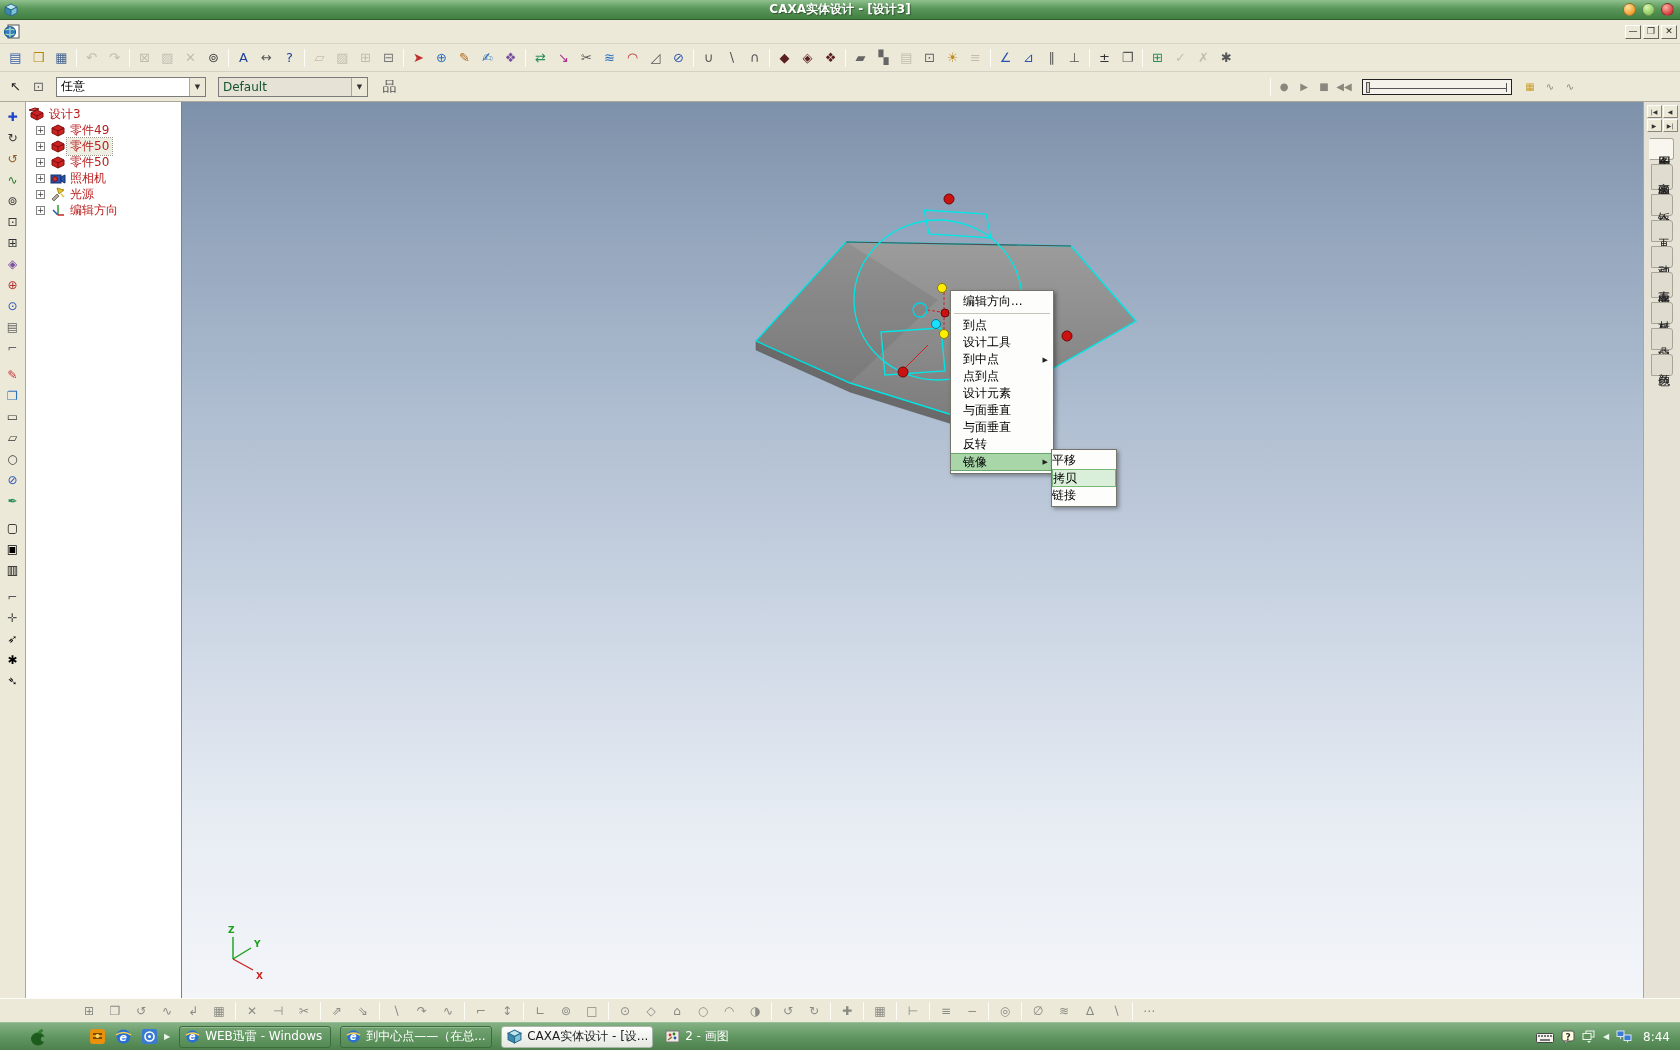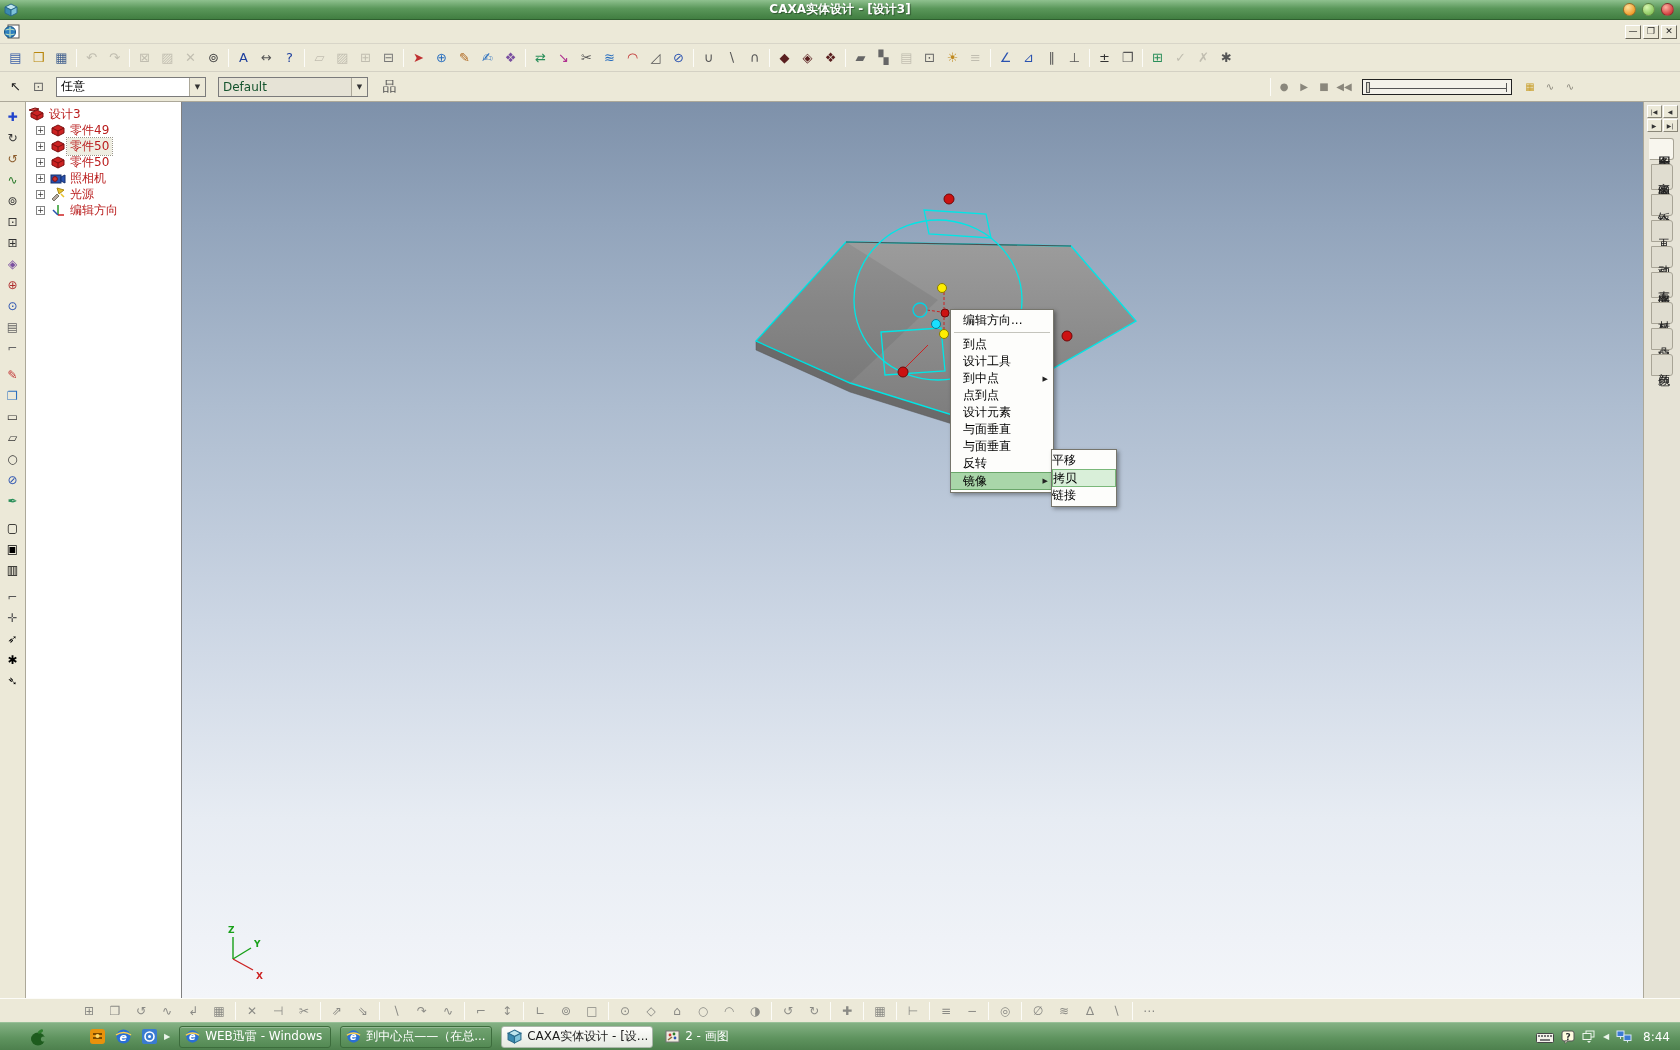--- a/index.html
+++ b/index.html
@@ -83,21 +83,21 @@
          box-shadow:inset 0 1px 0 rgba(255,255,255,.25);}
   .tbwin .wlabel{overflow:hidden;white-space:nowrap;font-size:12px;}
   .tbwin.act{background:linear-gradient(#fefefc,#e4e8e0);color:#1a1a1a;border-color:#aab6aa;}
   .tbflat{display:flex;align-items:center;gap:5px;color:#fff;margin-left:12px;}
   .tray{margin-left:auto;display:flex;align-items:center;gap:7px;padding-right:10px;color:#fff;}
   .clock{font-size:12px;color:#fff;margin-left:4px;}
   .traysvg{display:flex;}
 
   
   .ctxmenu{position:absolute;left:950px;top:290px;width:104px;background:#fdfdfb;border:1px solid #76756c;
-           box-shadow:2px 2px 4px rgba(0,0,0,.35);padding:2px 0;z-index:50;margin-top:19px;}
+           box-shadow:2px 2px 4px rgba(0,0,0,.35);padding:2px 0;z-index:50;}
   .cmi{height:17px;display:flex;align-items:center;padding-left:12px;position:relative;color:#000;}
   .cmi .arr{position:absolute;right:5px;font-size:7px;color:#222;}
   .cmi.hl{background:#a9d6a9;border-top:1px solid #6aa66a;border-bottom:1px solid #6aa66a;height:18px;}
   .csep{height:1px;background:#c4c4bc;margin:3px 3px;}
   .submenu{position:absolute;left:1051px;top:449px;width:66px;background:#fdfdfb;border:1px solid #76756c;
            box-shadow:2px 2px 4px rgba(0,0,0,.35);padding:2px 0;z-index:51;}
   .smi{height:17px;display:flex;align-items:center;color:#000;}
   .smi.hl2{background:#d9efd9;border:1px solid #7ab87a;height:18px;font-family:Liberation Serif, serif;}
 </style>
 </head>

